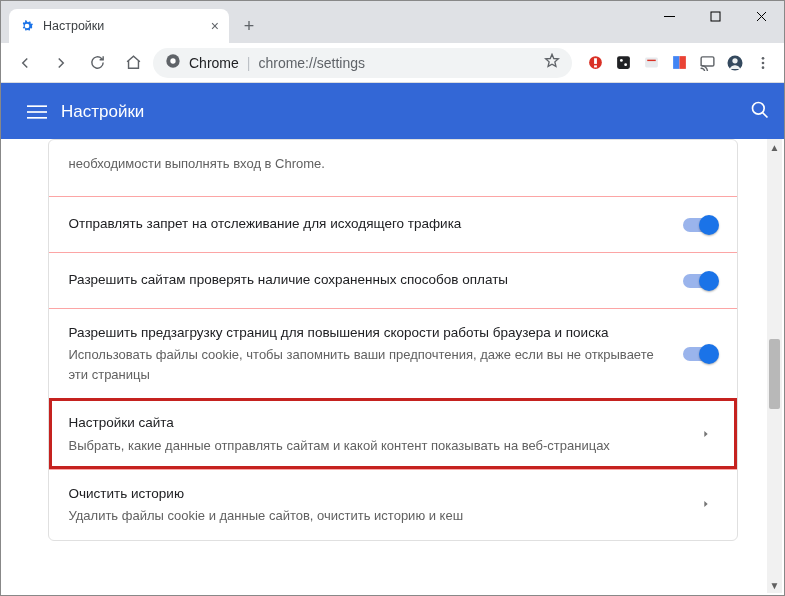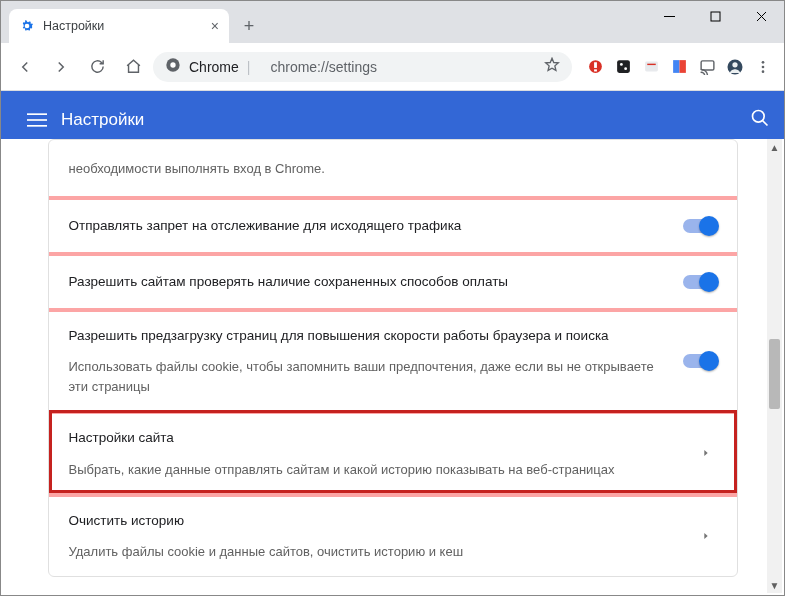--- a/index.html
+++ b/index.html
@@ -44,39 +44,39 @@
     color:#5f6368; font-size:18px; margin-left:6px; margin-bottom:3px; cursor:pointer;
     border-radius:50%;
   }
   .win-controls {
     position:absolute; right:0; top:0; height:30px; display:flex;
   }
   .win-btn { width:46px; display:flex; align-items:center; justify-content:center; color:#000; cursor:pointer;}
   .win-btn svg { width:11px; height:11px; }
   
   .toolbar {
-    height: 48px;
+    height: 40px;
     background:#fff;
     border-bottom:1px solid #dadce0;
     display:flex;
     align-items:center;
     padding: 0 8px;
     gap: 4px;
   }
   .nav-btn {
     width:32px; height:32px; display:flex; align-items:center; justify-content:center;
     color:#5f6368; cursor:pointer; border-radius:50%;
   }
   .omnibox {
     flex:1; height:30px; background:#f1f3f4; border-radius:15px;
     display:flex; align-items:center; padding:0 12px; gap:8px;
     color:#5f6368; font-size:14px;
   }
   .omnibox .url-host { color:#202124; }
-  .omnibox .url-path { color:#5f6368;margin-left:12px; }
+  .omnibox .url-path { color:#5f6368; }
   .tool-icons { display:flex; align-items:center; gap:2px; margin-left:6px; }
   .ext-icon { width:26px; height:26px; display:flex; align-items:center; justify-content:center; cursor:pointer; border-radius:4px;}
   
   .app-header {
     height:56px; background:#3367d6; color:#fff; display:flex; align-items:center;
     padding:0 16px; position:relative; border-top:1px solid #3367d6;
   }
   .app-header .menu-btn { width:40px; display:flex; justify-content:center; cursor:pointer; }
   .app-header .title { font-size:17px; font-weight:400; margin-left:4px; }
   .app-header .search-btn { position:absolute; right:14px; cursor:pointer; }
@@ -95,31 +95,31 @@
   }
   .card {
     border:1px solid #e0e0e0;
     border-radius:6px;
     margin: 0 auto 24px auto;
     max-width: 690px;
     background:#fff;
   }
   .row {
     padding:14px 20px;
-    border-top:4px solid #fca5a5;
+    border-top:1px solid #fca5a5;
     display:flex;
     align-items:center;
     gap:12px;
     min-height:56px;
     cursor:default;
   }
   .row:first-child { border-top:none; }
   .row .text { flex:1; }
   .row .label { font-size:13.5px; color:#202124; line-height:1.5; }
-  .row .sub { font-size:13px; color:#616161; line-height:1.5; margin-top:11px; }
+  .row .sub { font-size:13px; color:#616161; line-height:1.5; margin-top:2px; }
   .row.truncated { padding-top:4px; }
   .row.truncated .sub { color:#616161; }
   
   .toggle {
     width:34px; height:14px; background:#9ab4ec; border-radius:7px; position:relative; flex:0 0 34px;
   }
   .toggle::after {
     content:""; position:absolute; right:-2px; top:-3px; width:20px; height:20px;
     background:#1a73e8; border-radius:50%; box-shadow:0 1px 2px rgba(0,0,0,.3);
   }
@@ -316,21 +316,21 @@
           <div class="label">Разрешить предзагрузку страниц для повышения скорости работы браузера и поиска</div>
           <div class="sub">Использовать файлы cookie, чтобы запомнить ваши предпочтения, даже если вы не открываете эти страницы</div>
         </div>
         <div class="toggle"></div>
       </div>
 
 
       <div class="row highlight">
         <div class="text">
           <div class="label">Настройки сайта</div>
-          <div class="sub">Выбрать, какие данные отправлять сайтам и какой историю показывать на веб-страницах</div>
+          <div class="sub">Выбрать, какие данные отправлять сайтам и какой контент показывать на веб-страницах</div>
         </div>
         <span class="chev">
           <svg width="10" height="10" viewBox="0 0 24 24" fill="#757575">
               <path d="M8 5l8 7-8 7z"></path>
             </svg>
         </span>
       </div>
 
       <div class="row">
         <div class="text">

